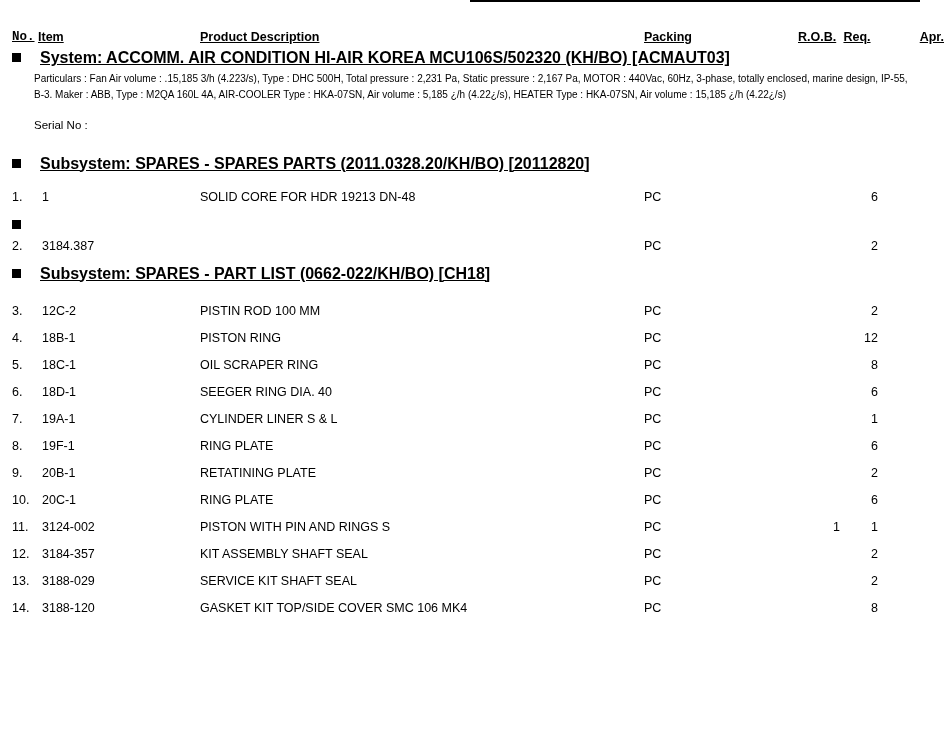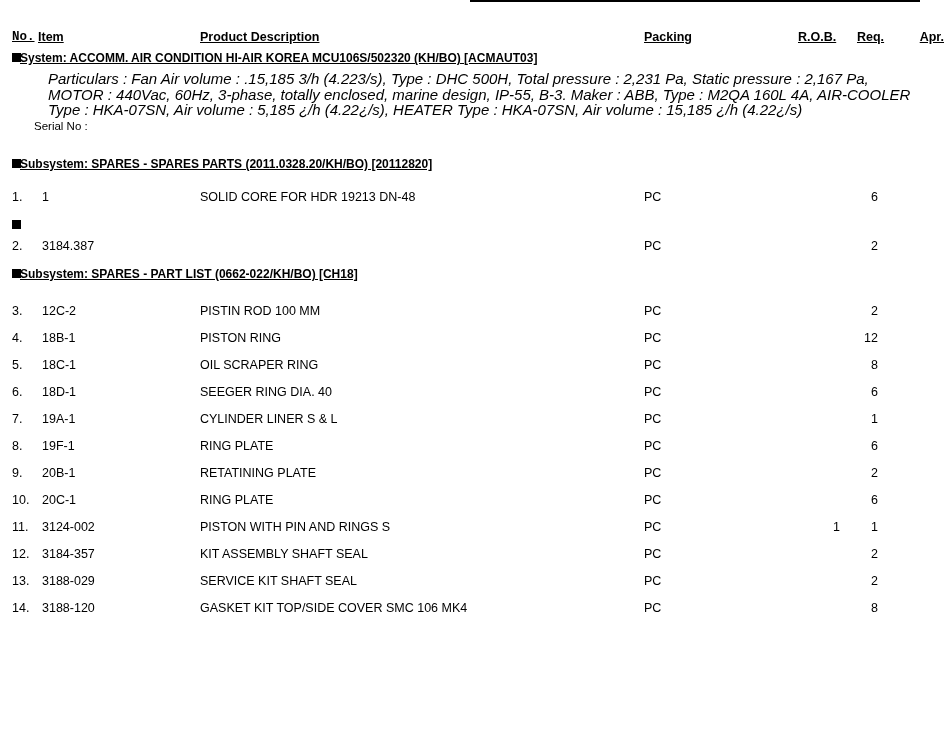--- a/index.html
+++ b/index.html
@@ -56,50 +56,49 @@
     height: 20px;
     font-size: 12.5px;
     font-weight: bold;
   }
   .hdr span { text-decoration: underline; }
   .hdr .c-no   { left: 0px; font-family: Liberation Mono, monospace; }
   .hdr .c-item { left: 26px; }
   .hdr .c-desc { left: 188px; }
   .hdr .c-pack { left: 632px; }
   .hdr .c-rob  { left: 750px; text-align: left; }
-  .hdr .c-req  { left: 845px; text-align: left; }
+  .hdr .c-req  { left: 826px; text-align: center; }
   .hdr .c-apr  { left: 894px; text-align: right; }
 
   
   .sys-line {
     position: relative;
     font-weight: bold;
-    font-size: 12px;
-    padding-left: 8px;
+    font-size: 16px;
+    padding-left: 28px;
     line-height: 16px;
   }
   .sys-line .marker {
     position: absolute;
     left: 0px;
     top: 3px;
     width: 9px;
     height: 9px;
     background: #000000;
   }
   .sys-line .txt { text-decoration: underline; }
 
   .particulars {
-    margin: 5px 0 0 36px;
-    font-size: 15px;
+    margin: 5px 0 0 22px;
+    font-size: 10px;
     line-height: 15.5px;
     width: 880px;
-    font-style: italic;
   }
   .serial {
-    margin: 1px 0 0 22px;
+    margin: 16px 0 0 22px;
     font-size: 11.5px;
     line-height: 15.5px;
   }
 
   .spacer-22 { height: 22px; }
   .spacer-18 { height: 18px; }
 
   .item-row {
     position: relative;
     height: 27px;

